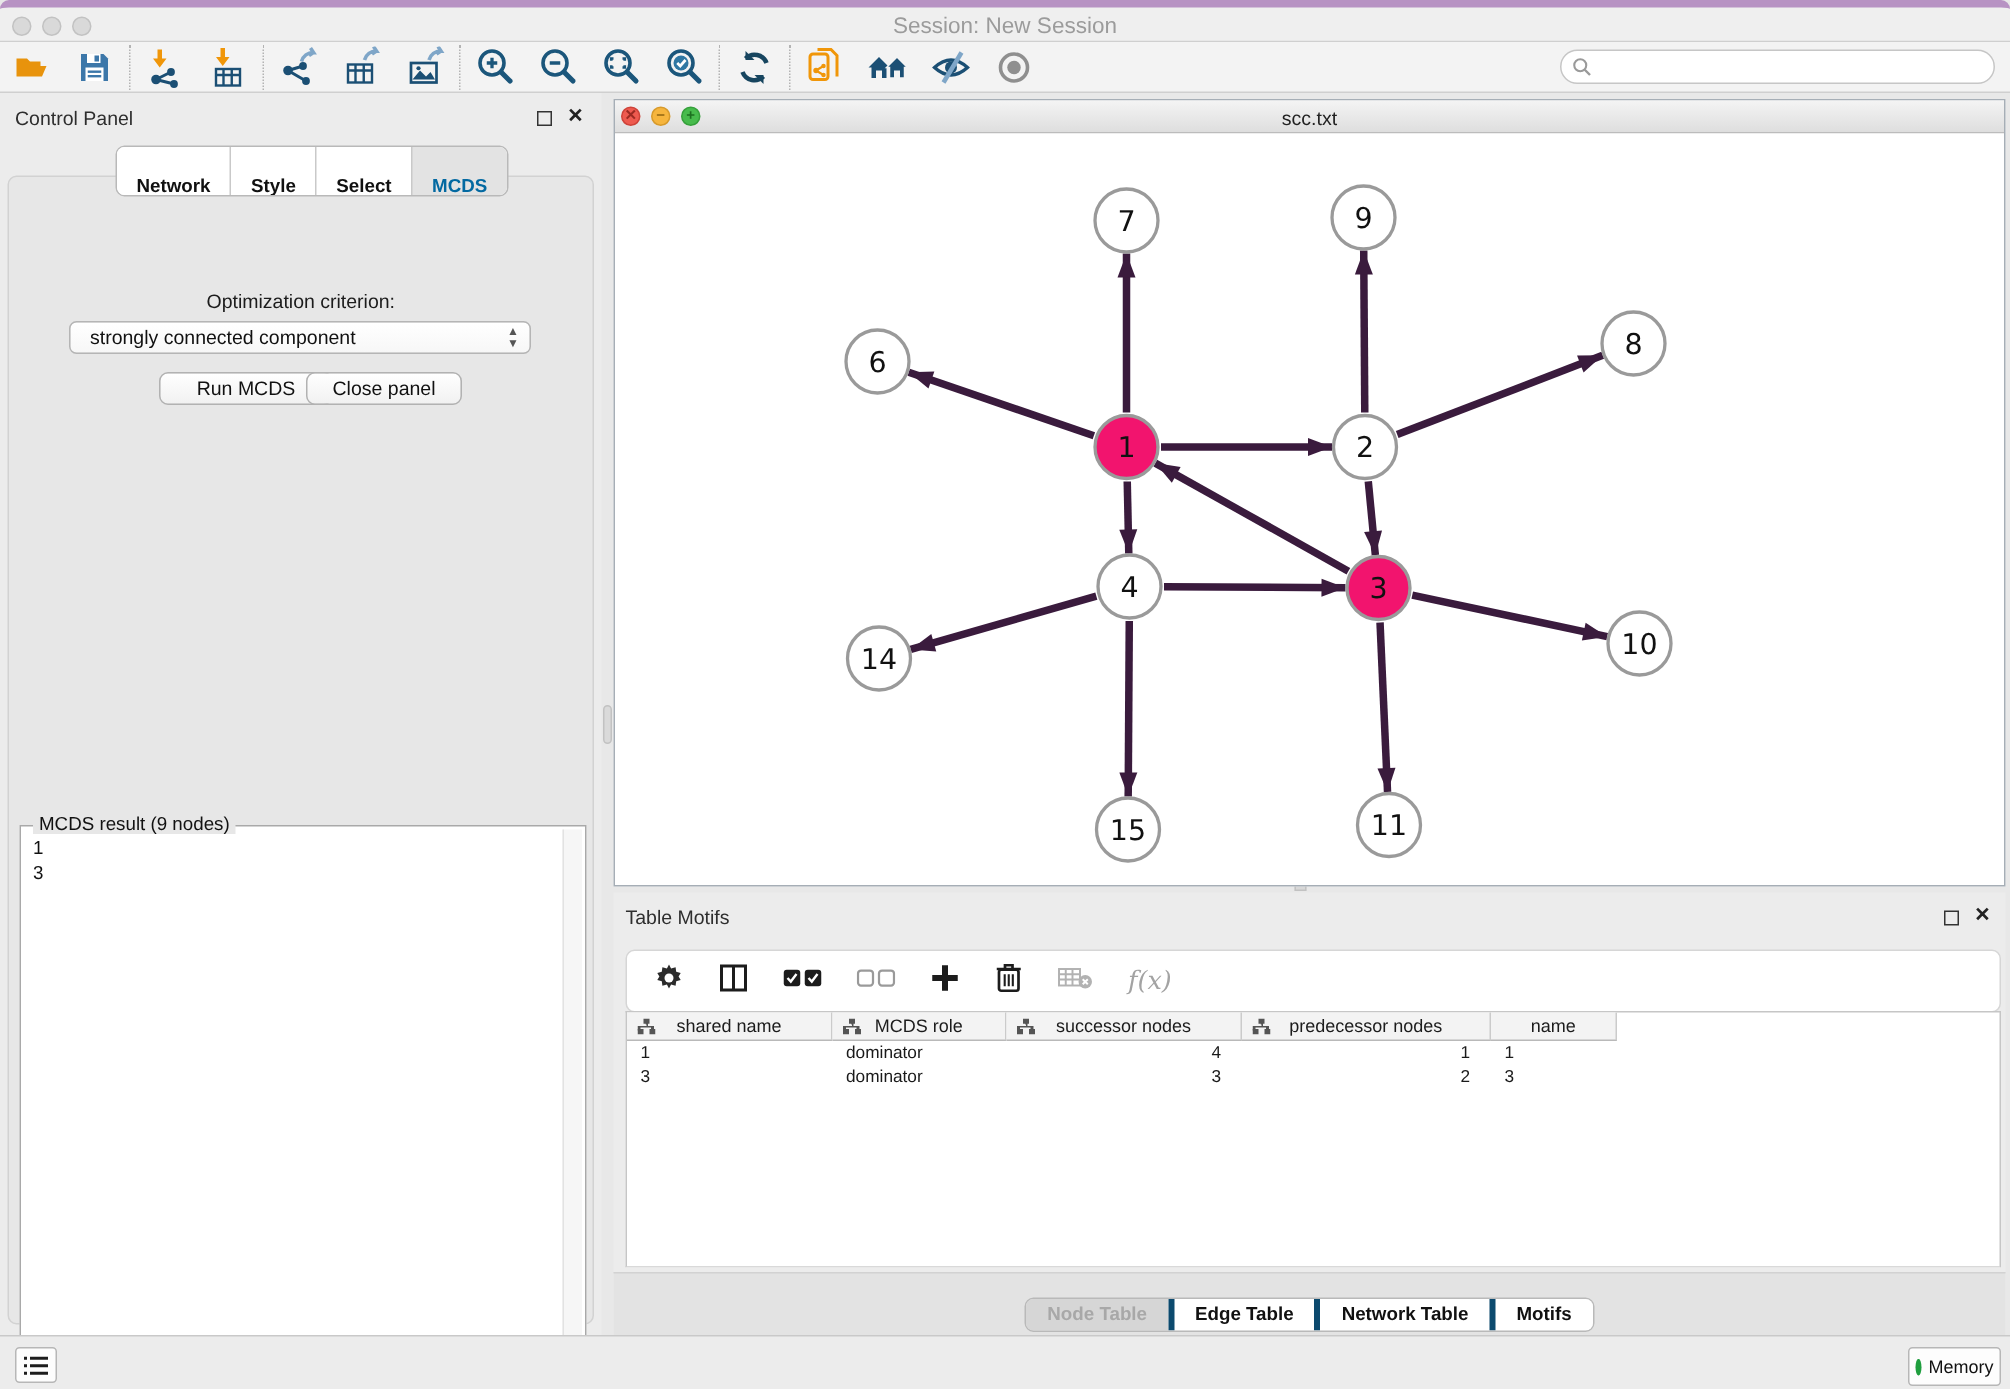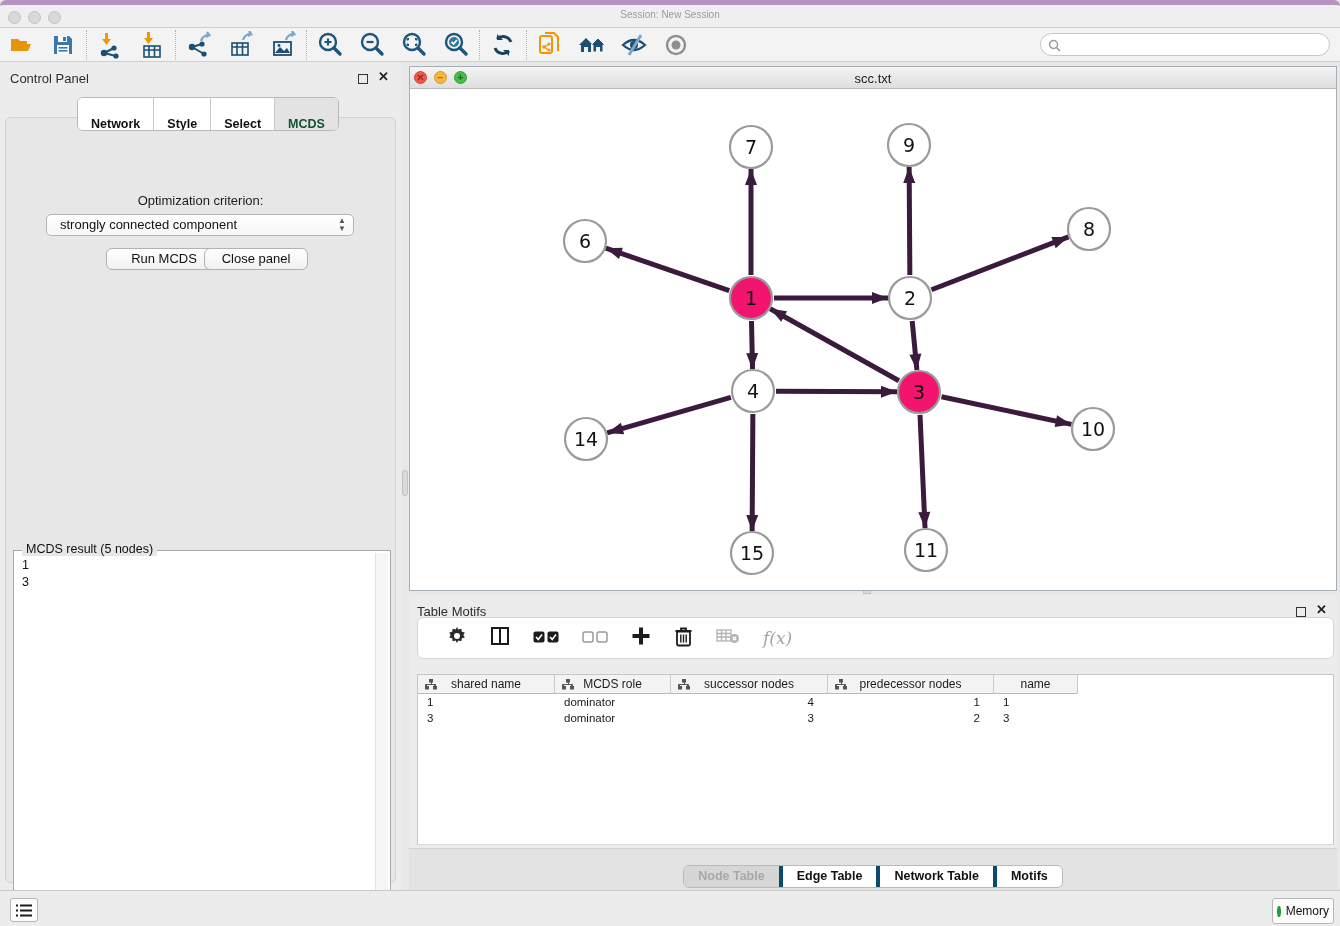--- a/index.html
+++ b/index.html
@@ -2,41 +2,41 @@
 <html><head>
 <meta charset="utf-8">
 <style>
   * { margin:0; padding:0; box-sizing:border-box; }
   html,body { width:1340px; height:926px; }
   body { font-family:"Liberation Sans", sans-serif; background:#e8e8e8; position:relative; overflow:hidden; }
 
   
   .titlebar { position:absolute; left:0; top:0; width:1340px; height:28px; background:#efefef; border-bottom:1px solid #cfcfcf; border-top:5px solid #b792c3; border-radius:6px 6px 0 0; }
   .tl-dot { position:absolute; top:6px; width:13px; height:13px; border-radius:50%; background:#d9d9d9; border:1px solid #c2c2c2; }
-  .win-title { position:absolute; top:4px; left:0; width:100%; text-align:center; font-size:10px; color:#9b9b9b; }
+  .win-title { position:absolute; top:4px; left:0; width:100%; text-align:center; font-size:15px; color:#9b9b9b; }
 
   
   .toolbar { position:absolute; left:0; top:28px; width:1340px; height:34px; background:#f3f3f3; border-bottom:1px solid #cfcfcf; display:flex; align-items:center; }
   .tb-btn { width:42px; height:30px; display:flex; align-items:center; justify-content:center; }
   .tb-sep { width:1px; height:30px; border-left:1px dotted #b3b3b3; margin:0 2px; }
   .search-wrap { position:absolute; right:10px; top:5px; width:290px; height:23px; }
   .search-wrap input { width:100%; height:100%; border:1px solid #c6c6c6; border-radius:12px; background:#fff; padding:0 8px 0 24px; font-size:12px; outline:none; }
   .search-glass { position:absolute; left:8px; top:5px; }
 
   
   .control-panel { position:absolute; left:0; top:62px; width:401px; height:828px; background:#ececec; }
   .panel-head { position:absolute; left:0; top:0; width:100%; height:30px;padding-left:20px; }
   .panel-title { position:absolute; left:10px; top:9px; font-size:13px; color:#2e2e2e; }
   .ph-float { position:absolute; width:10px; height:10px; border:1.5px solid #333; top:12px; }
   .ph-close { position:absolute; top:8px; font-size:13px; font-weight:bold; color:#222; line-height:13px; }
   .cp-body { position:absolute; left:5px; top:55px; width:391px; height:766px; background:#e7e7e7; border:1px solid #d2d2d2; border-radius:6px; }
   .seg-tabs { position:absolute; left:77px; top:35px; display:flex; border:1px solid #b9b9b9; border-radius:6px; overflow:hidden; background:#fff; z-index:3; }
   .seg-tab { height:20px; line-height:20px; padding:16px 13px; font-size:12.5px; font-weight:600; color:#111; background:#fff; border-left:1px solid #c9c9c9; }
   .seg-tab:first-child { border-left:none; }
-  .seg-tab.disabled { background:#e3e3e3; color:#14532d; }
+  .seg-tab.disabled { background:#e3e3e3; color:#0369a1; }
   .opt-label { position:absolute; left:0; top:75px; width:100%; text-align:center; font-size:13px; color:#1c1c1c; }
   .combo { position:absolute; left:40px; top:96px; width:308px; height:22px; background:linear-gradient(#ffffff,#f7f7f7); border:1px solid #b5b5b5; border-radius:5px; font-size:13px; color:#111; line-height:20px; padding-left:13px; }
   .combo .stepper { position:absolute; right:7px; top:2px; font-size:8px; color:#555; line-height:8px; text-align:center; }
   .btn { position:absolute; height:22px; background:linear-gradient(#ffffff,#f1f1f1); border:1px solid #b2b2b2; border-radius:6px; font-size:13px; color:#111; text-align:center; line-height:20px; }
   .mcds-box { position:absolute; left:7px; top:432px; width:378px; height:377px; border:1px solid #a9a9a9; background:#fff; }
   .mcds-legend { position:absolute; left:8px; top:-9px; background:#e7e7e7; padding:0 4px; font-size:12.5px; color:#111; }
   .mcds-lines { position:absolute; left:2px; top:4px; right:16px; bottom:2px; font-size:12.5px; color:#111; padding:2px 0 0 6px; line-height:17px; }
   .mcds-scroll { position:absolute; right:2px; top:2px; width:13px; bottom:2px; background:#f6f6f6; border-left:1px solid #e2e2e2; }
 
   
@@ -48,21 +48,21 @@
   .net-title { position:absolute; left:0; top:0; width:100%; height:22px; background:linear-gradient(#f4f4f4,#dedede); border-bottom:1px solid #bcbcbc; }
   .net-title-text { position:absolute; width:100%; text-align:center; top:4px; font-size:13px; color:#222; }
   .light { position:absolute; top:4px; width:13px; height:13px; border-radius:50%; font-size:10px; font-weight:bold; text-align:center; line-height:12px; }
   .light.red { left:4px; background:#ee5a4f; border:1px solid #ce4339; color:#9c2a22; }
   .light.yellow { left:24px; background:#f6b53d; border:1px solid #d79a2b; color:#9a6d15; }
   .light.green { left:44px; background:#47bb4c; border:1px solid #35a03a; color:#1c6f20; }
   .net-canvas { position:absolute; left:0; top:22px; width:926px; height:501px; background:#fff; }
 
   
   .table-panel { position:absolute; left:409px; top:595px; width:928px; height:295px; background:#ececec; }
-  .tp-toolbar { position:absolute; left:8px; top:22px; width:917px; height:42px; background:#fff; border:1px solid #d6d6d6; border-radius:6px; display:flex; align-items:center; gap:23px; padding-left:29px; }
+  .tp-toolbar { position:absolute; left:8px; top:38px; width:917px; height:42px; background:#fff; border:1px solid #d6d6d6; border-radius:6px; display:flex; align-items:center; gap:23px; padding-left:18px; }
   .tp-table { position:absolute; left:8px; top:79px; width:917px; height:171px; background:#fff; border:1px solid #c6c6c6; border-bottom:1px solid #d9d9d9; }
   .thead { position:absolute; left:0; top:0; height:19px; display:flex; }
   .th { position:relative; height:19px; background:#f3f3f3; border-right:1px solid #cbcbcb; border-bottom:1px solid #b9b9b9; font-size:12px; color:#1c1c1c; display:flex; align-items:center; justify-content:center; }
   .th .tree { position:absolute; left:7px; top:4px; }
   .trow { position:absolute; left:0; display:flex; height:16px; }
   .td { height:16px; font-size:11.5px; color:#1a1a1a; line-height:16px; }
   .tabs-strip { position:absolute; left:0; top:253px; width:100%; height:42px; background:#e3e3e3; border-top:1px solid #d2d2d2; }
   .bottom-tabs { position:absolute; top:270px; left:0; width:100%; display:flex; justify-content:center; }
   .bt-group { display:flex; border:1px solid #b9b9b9; border-radius:6px; overflow:hidden; }
   .bt-tab { height:21px; line-height:21px; padding:0 14px; font-size:12.5px; font-weight:600; color:#111; background:#fff; border-left:4px solid #0c4a6e; }
@@ -246,21 +246,21 @@
     </div>
   <div class="cp-body">
     <div class="opt-label">Optimization criterion:</div>
     <div class="combo">
       <span>strongly connected component</span>
       <span class="stepper">▲<br>▼</span>
     </div>
     <div class="btn" style="left:100px; top:130px; width:116px;">Run MCDS</div>
     <div class="btn" style="left:198px; top:130px; width:104px;">Close panel</div>
     <div class="mcds-box">
-      <span class="mcds-legend">MCDS result (5 nodes)</span>
+      <span class="mcds-legend">MCDS result (9 nodes)</span>
       <div class="mcds-lines" id="mcds-lines">
           <div>1</div>
           <div>3</div>
         </div>
       <div class="mcds-scroll"></div>
     </div>
   </div>
 </div>
 
 <div class="grip-v"></div>

